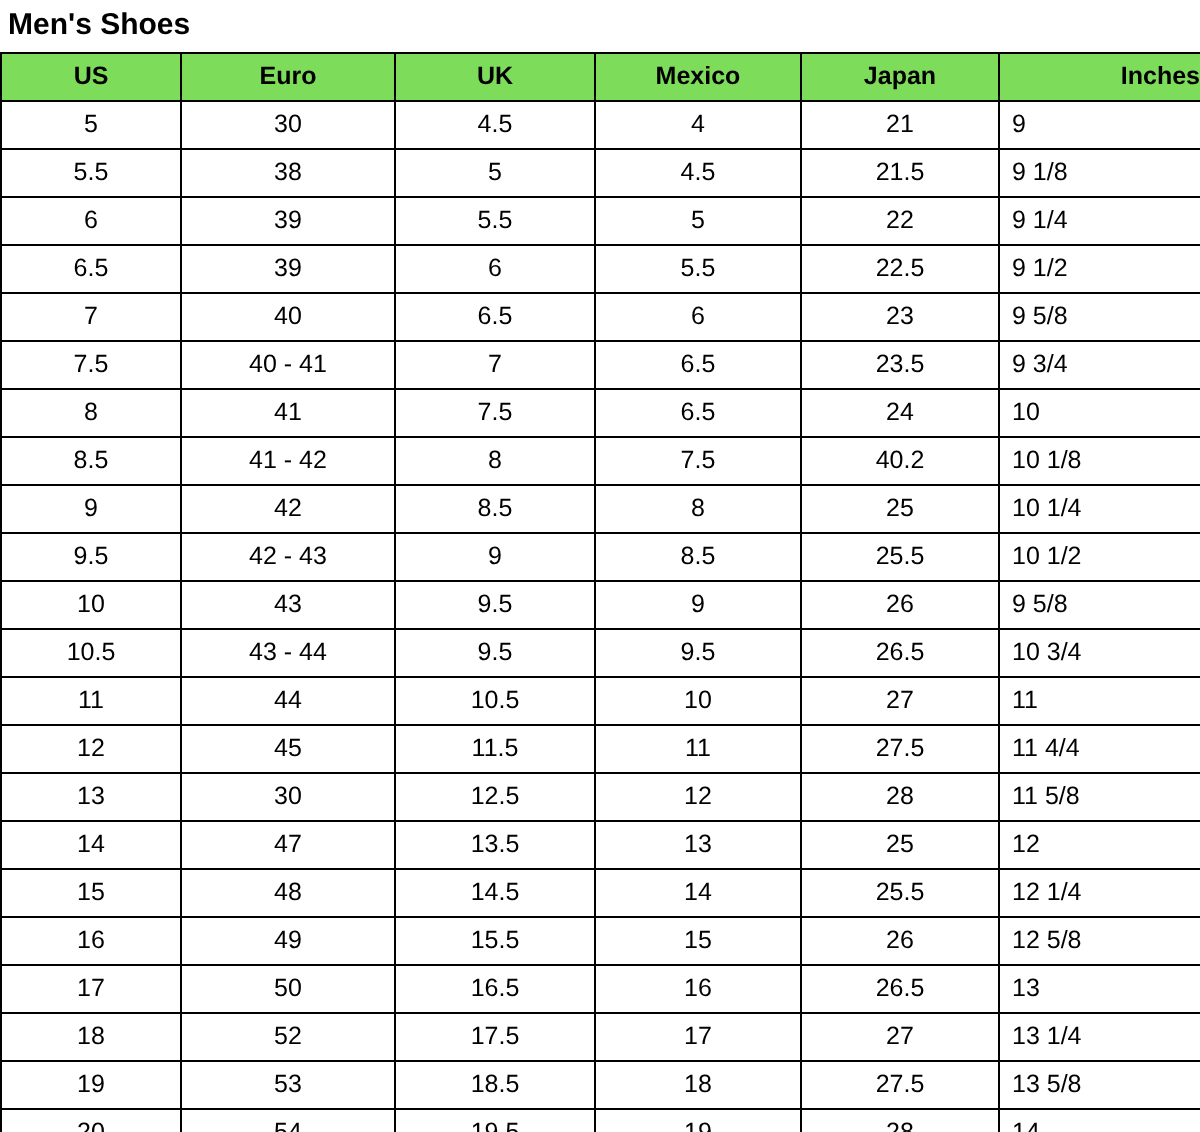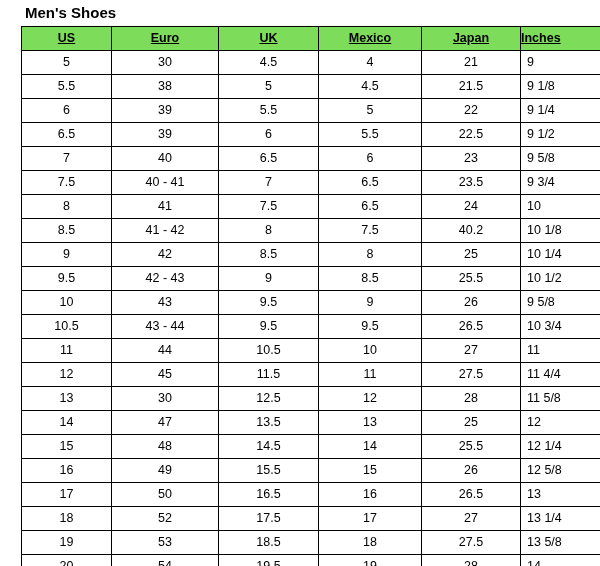--- a/index.html
+++ b/index.html
@@ -12,21 +12,20 @@
     height: 566px;
     font-family: "Liberation Sans", sans-serif;
     color: #000000;
     overflow: hidden;
   }
   .page {
     width: 600px;
     height: 555px;
     position: relative;
     box-sizing: border-box;
-    padding-left: 21px;
   }
   .title {
     font-size: 15px;
     font-weight: bold;
     padding: 4px 0 4px 4px;
     line-height: 18px;
     color: #000;
   }
   table.size-table {
     border-collapse: collapse;
@@ -39,33 +38,32 @@
     font-size: 12.5px;
     height: 23px;
     line-height: 23px;
     padding: 0;
     box-sizing: border-box;
   }
   table.size-table thead th {
     background: #7ddc5a;
     font-weight: bold;
     text-align: center;
-    text-decoration: underline;
   }
   table.size-table tbody td {
     background: #ffffff;
     text-align: center;
   }
   
   table.size-table tbody td.col-inches {
     text-align: left;
     padding-left: 6px;
   }
   table.size-table thead th.col-inches {
-    text-align: left;
+    text-align: right;
   }
   
   col.c-us      { width: 90px; }
   col.c-euro    { width: 107px; }
   col.c-uk      { width: 100px; }
   col.c-mexico  { width: 103px; }
   col.c-japan   { width: 99px; }
   col.c-inches  { width: 101px; }
 </style>
 </head>

